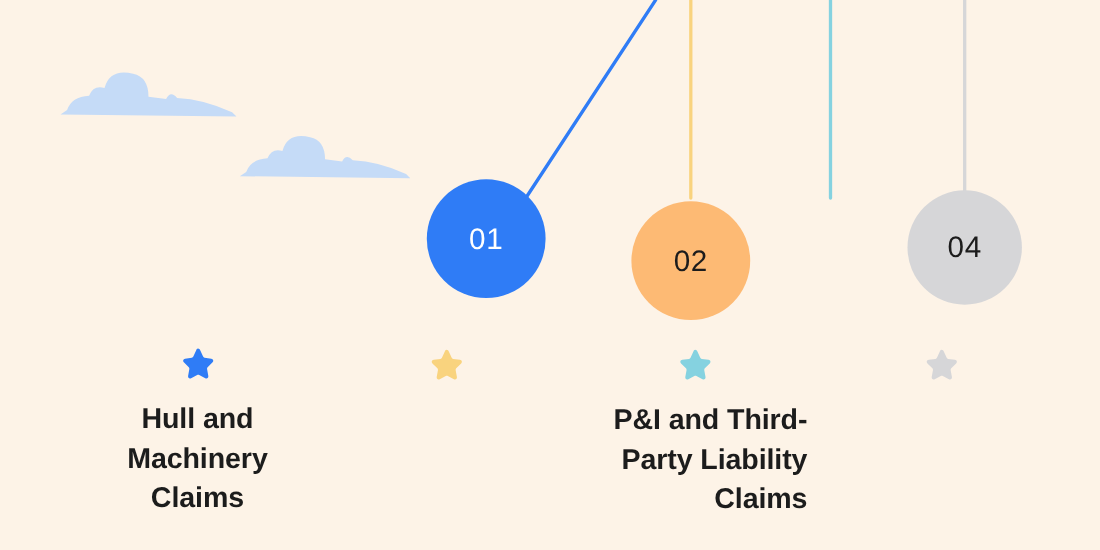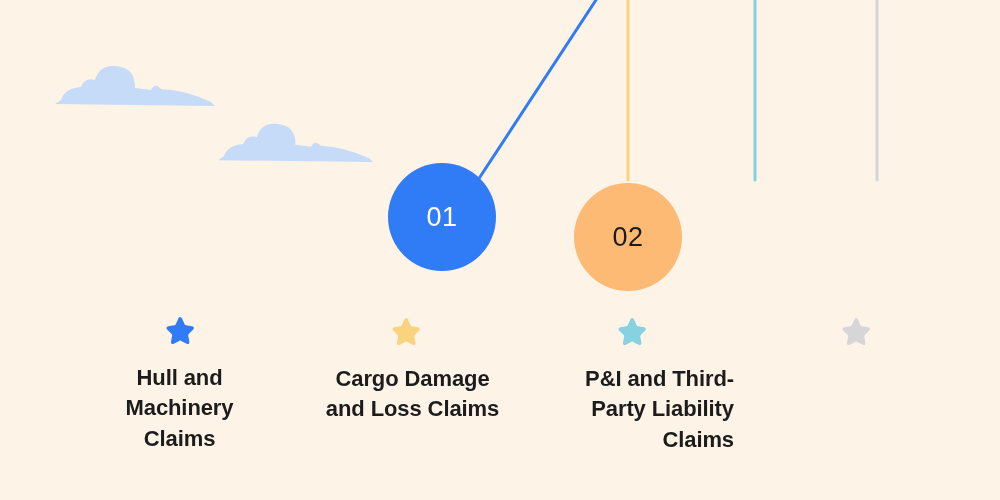--- a/index.html
+++ b/index.html
@@ -51,21 +51,21 @@
     box-sizing: border-box;
   }
   .star-wrap {
     display: block;
     margin: 0 auto 14px auto;
     width: 30px;
     height: 29px;
   }
   .label-text {
     font-family: "Liberation Sans", sans-serif;
-    font-size: 22px;
+    font-size: 26px;
     font-weight: 700;
     line-height: 1.38;
     color: #1C1C1C;
     letter-spacing: -0.1px;
     white-space: pre-line;
   }
 </style>
 </head>
 <body>
 
@@ -102,33 +102,32 @@
 Claims</div>
       </div>
       <div class="ball" style="left: 574px; top: 183px; width: 108px; height: 108px; background: #fdba74;">
         <span class="ball-number" style="color: rgb(28, 28, 28);">02</span>
       </div>
       <div style="position: absolute; left: 391px; top: 317px;">
         <svg viewBox="0 0 24 23" width="30" height="29" class="star-wrap">
           <path d="M12 0.6 C12.8 0.6 13.3 1.2 13.6 1.9 L15.7 6.4 C15.9 6.9 16.3 7.2 16.8 7.3 L21.7 8.0 C23.1 8.2 23.6 9.6 22.6 10.6 L19.0 14.2 C18.7 14.6 18.5 15.0 18.6 15.5 L19.5 20.5 C19.7 21.9 18.5 22.8 17.3 22.1 L12.9 19.8 C12.4 19.5 11.9 19.5 11.4 19.8 L7.0 22.1 C5.8 22.8 4.6 21.9 4.8 20.5 L5.7 15.5 C5.8 15.0 5.6 14.6 5.3 14.2 L1.7 10.6 C0.7 9.6 1.2 8.2 2.6 8.0 L7.5 7.3 C8.0 7.2 8.4 6.9 8.6 6.4 L10.7 1.9 C11.0 1.2 11.2 0.6 12 0.6 Z" fill="#F9D37E"></path>
         </svg>
       </div>
-      <div class="label-block" style="left: 305px; top: 364px; width: 215px;">
-        <div class="label-text">Cargo Damage
-and Loss Claims</div>
-      </div>
       <div style="position: absolute; left: 617px; top: 317px;">
         <svg viewBox="0 0 24 23" width="30" height="29" class="star-wrap">
           <path d="M12 0.6 C12.8 0.6 13.3 1.2 13.6 1.9 L15.7 6.4 C15.9 6.9 16.3 7.2 16.8 7.3 L21.7 8.0 C23.1 8.2 23.6 9.6 22.6 10.6 L19.0 14.2 C18.7 14.6 18.5 15.0 18.6 15.5 L19.5 20.5 C19.7 21.9 18.5 22.8 17.3 22.1 L12.9 19.8 C12.4 19.5 11.9 19.5 11.4 19.8 L7.0 22.1 C5.8 22.8 4.6 21.9 4.8 20.5 L5.7 15.5 C5.8 15.0 5.6 14.6 5.3 14.2 L1.7 10.6 C0.7 9.6 1.2 8.2 2.6 8.0 L7.5 7.3 C8.0 7.2 8.4 6.9 8.6 6.4 L10.7 1.9 C11.0 1.2 11.2 0.6 12 0.6 Z" fill="#85D2E0"></path>
         </svg>
       </div>
       <div class="label-block" style="left: 534px; top: 364px; width: 200px; text-align: right;">
         <div class="label-text">P&amp;I and Third-
 Party Liability
 Claims</div>
+      </div>
+      <div class="ball" style="left: 825px; top: 173px; width: 104px; height: 104px; background: rgb(214, 214, 216);">
+        <span class="ball-number" style="color: rgb(28, 28, 28);">04</span>
       </div>
       <div style="position: absolute; left: 841px; top: 317px;">
         <svg viewBox="0 0 24 23" width="30" height="29" class="star-wrap">
           <path d="M12 0.6 C12.8 0.6 13.3 1.2 13.6 1.9 L15.7 6.4 C15.9 6.9 16.3 7.2 16.8 7.3 L21.7 8.0 C23.1 8.2 23.6 9.6 22.6 10.6 L19.0 14.2 C18.7 14.6 18.5 15.0 18.6 15.5 L19.5 20.5 C19.7 21.9 18.5 22.8 17.3 22.1 L12.9 19.8 C12.4 19.5 11.9 19.5 11.4 19.8 L7.0 22.1 C5.8 22.8 4.6 21.9 4.8 20.5 L5.7 15.5 C5.8 15.0 5.6 14.6 5.3 14.2 L1.7 10.6 C0.7 9.6 1.2 8.2 2.6 8.0 L7.5 7.3 C8.0 7.2 8.4 6.9 8.6 6.4 L10.7 1.9 C11.0 1.2 11.2 0.6 12 0.6 Z" fill="#D6D6D8"></path>
         </svg>
       </div>
     </div>
 
 </div>
 

